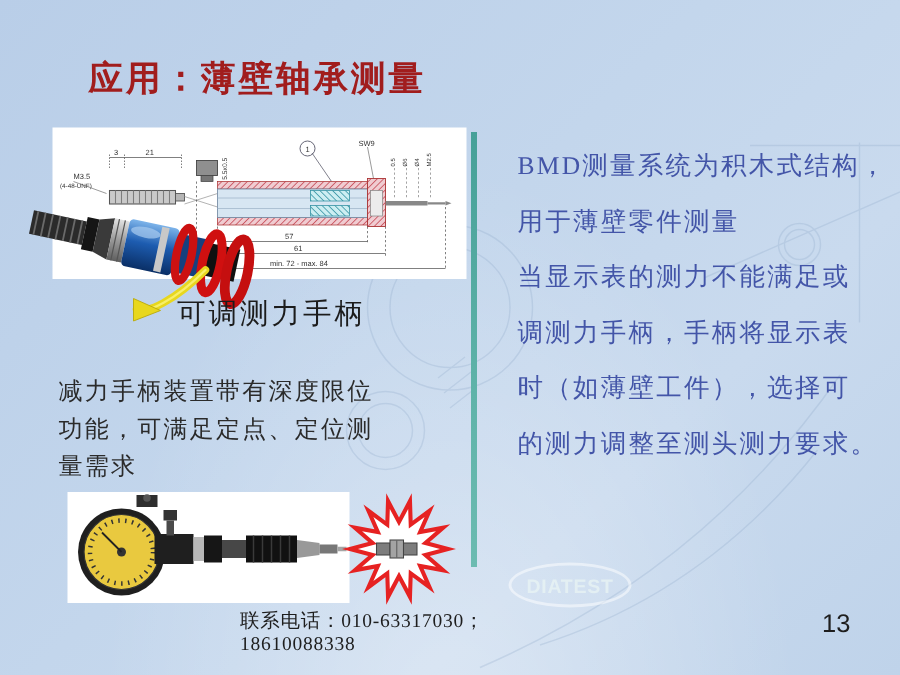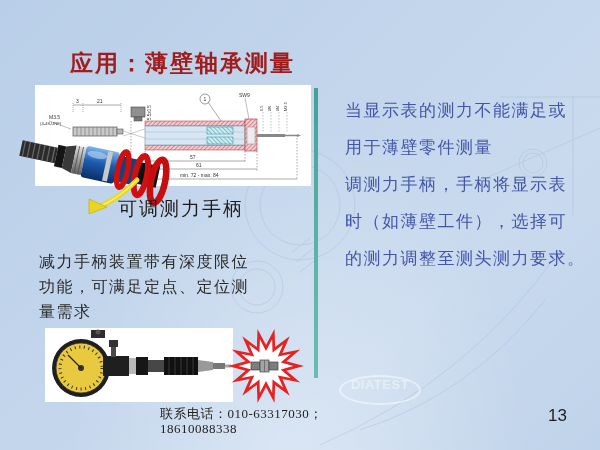--- a/index.html
+++ b/index.html
@@ -5,21 +5,21 @@
   html,body{margin:0;padding:0;}
   .slide{
     position:relative; width:600px; height:450px; overflow:hidden;
     font-family:"Liberation Serif", serif;
     background:
       radial-gradient(ellipse at 50% 110%, rgba(255,255,255,.35), rgba(255,255,255,0) 55%),
       linear-gradient(135deg,#b9cee8 0%, #c3d6ec 45%, #c9daee 70%, #bfd3ea 100%);
   }
   .bg-sketch{position:absolute;left:0;top:0;pointer-events:none;}
   .title{
-    position:absolute; left:55px; top:33px; margin:15px;
+    position:absolute; left:55px; top:33px; margin:4px;
     font-size:23px; font-weight:bold; letter-spacing:2px; color:#a11d1d;
   }
   .top-image{
     position:absolute; left:35px; top:85px; width:276px; height:101px;
     background:#ffffff;
   }
   .device3d{position:absolute; left:15px; top:118px;}
   .callout{
     position:absolute; left:118px; top:196px;
     font-size:19px; font-weight:normal; letter-spacing:2px; color:#1c1c1c;
@@ -38,21 +38,21 @@
     background:linear-gradient(#46a098,#5fb3a9 60%,#6cbbb1);
   }
   .right-text{position:absolute; left:345px; top:92px; width:245px;}
   .rline{
     font-size:17px; letter-spacing:1.5px; line-height:37px; height:37px;
     color:#4355a8; white-space:nowrap;
   }
   .diatest{
     position:absolute; left:339px; top:375px; width:78px; height:26px;
     border:2.5px solid rgba(255,255,255,.5); border-radius:50%;
-    display:flex; align-items:flex-start; justify-content:center;
+    display:flex; align-items:center; justify-content:center;
     font-family:"Liberation Sans", sans-serif; font-weight:bold; font-size:13px;
     letter-spacing:.5px; color:rgba(236,248,244,.65);
   }
   .contact{
     position:absolute; left:160px; top:406px; width:280px; text-align:left;
     font-size:13px; line-height:15px; color:#1e1e1e; letter-spacing:.5px;
   }
   .pagenum{
     position:absolute; left:548px; top:406px; font-size:17px; color:#1e1e1e;
     font-family:"Liberation Sans", sans-serif;
@@ -259,22 +259,23 @@
       <rect x="25" y="38" width="9" height="8" fill="#7d7d7d" stroke="#444" stroke-width="0.7"></rect>
       <rect x="34" y="36" width="9" height="12" fill="#a3a3a3" stroke="#444" stroke-width="0.7"></rect>
       <rect x="43" y="38" width="9" height="8" fill="#7d7d7d" stroke="#444" stroke-width="0.7"></rect>
       <line x1="38.5" y1="36" x2="38.5" y2="48" stroke="#666" stroke-width="0.8"></line>
     </g>
   </svg>
 
   <div class="divider"></div>
 
   <div class="right-text">
+    <div class="rline">BMD测量系统为积木式结构，</div>
+    <div class="rline">用于薄壁零件测量</div>
     <div class="rline">当显示表的测力不能满足或</div>
-    <div class="rline">用于薄壁零件测量</div>
     <div class="rline">调测力手柄，手柄将显示表</div>
     <div class="rline">时（如薄壁工件），选择可</div>
     <div class="rline">的测力调整至测头测力要求。</div>
   </div>
 
   <div class="diatest">
     <span>DIATEST</span>
   </div>
 
   <div class="contact">

